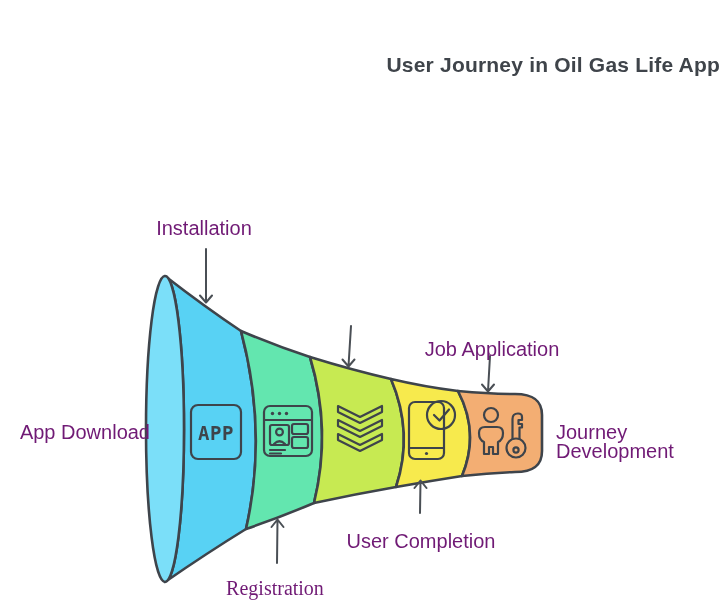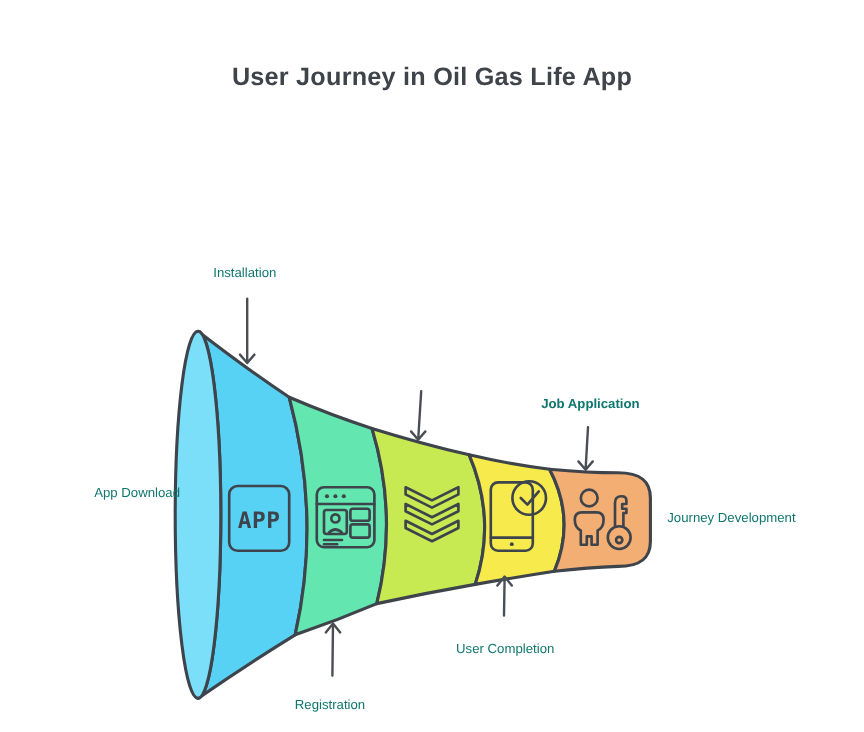--- a/index.html
+++ b/index.html
@@ -5,36 +5,36 @@
   html,body{margin:0;padding:0;background:#ffffff;}
   .canvas{
     position:relative;
     width:720px;height:610px;
     background:#ffffff;
     font-family:"Liberation Sans", sans-serif;
     overflow:hidden;
   }
   .title{
     position:absolute;top:53px;left:0;right:0;
-    text-align:center;
+    text-align:right;
     font-size:21px;font-weight:bold;
     color:#3F444A;letter-spacing:.2px;
   }
   .stage-label{
     position:absolute;
-    font-size:11px;line-height:19px;
-    color:#0f766e;
+    font-size:20px;line-height:19px;
+    color:#701a75;
     text-align:center;
   }
   .lbl-installation{left:124px;top:219px;width:160px;}
   .lbl-dashboard{left:286px;top:276px;width:120px;}
-  .lbl-job{left:422px;top:328px;width:140px;font-weight:bold;}
-  .lbl-appdownload{left:0px;top:402px;width:150px;text-align:right;}
+  .lbl-job{left:422px;top:340px;width:140px;}
+  .lbl-appdownload{left:0px;top:423px;width:150px;text-align:right;}
   .lbl-career{left:556px;top:423px;width:160px;text-align:left;}
-  .lbl-registration{left:205px;top:579px;width:140px;}
+  .lbl-registration{left:205px;top:579px;width:140px;font-family:Liberation Serif, serif;}
   .lbl-task{left:346px;top:532px;width:150px;}
   svg{position:absolute;left:0;top:0;}
   .seg{stroke:#3E444B;stroke-width:2.6;stroke-linejoin:round;}
   .arrow{stroke:#4A4F55;stroke-width:2;fill:none;stroke-linecap:round;stroke-linejoin:round;}
   .ic{stroke:#3E444B;stroke-width:2.2;fill:none;stroke-linecap:round;stroke-linejoin:round;}
   .ic-fill{fill:#3E444B;stroke:none;}
   .app-text{
     font-family:"DejaVu Sans Mono", monospace;
     font-size:19px;font-weight:bold;fill:#3E444B;letter-spacing:.5px;
   }

